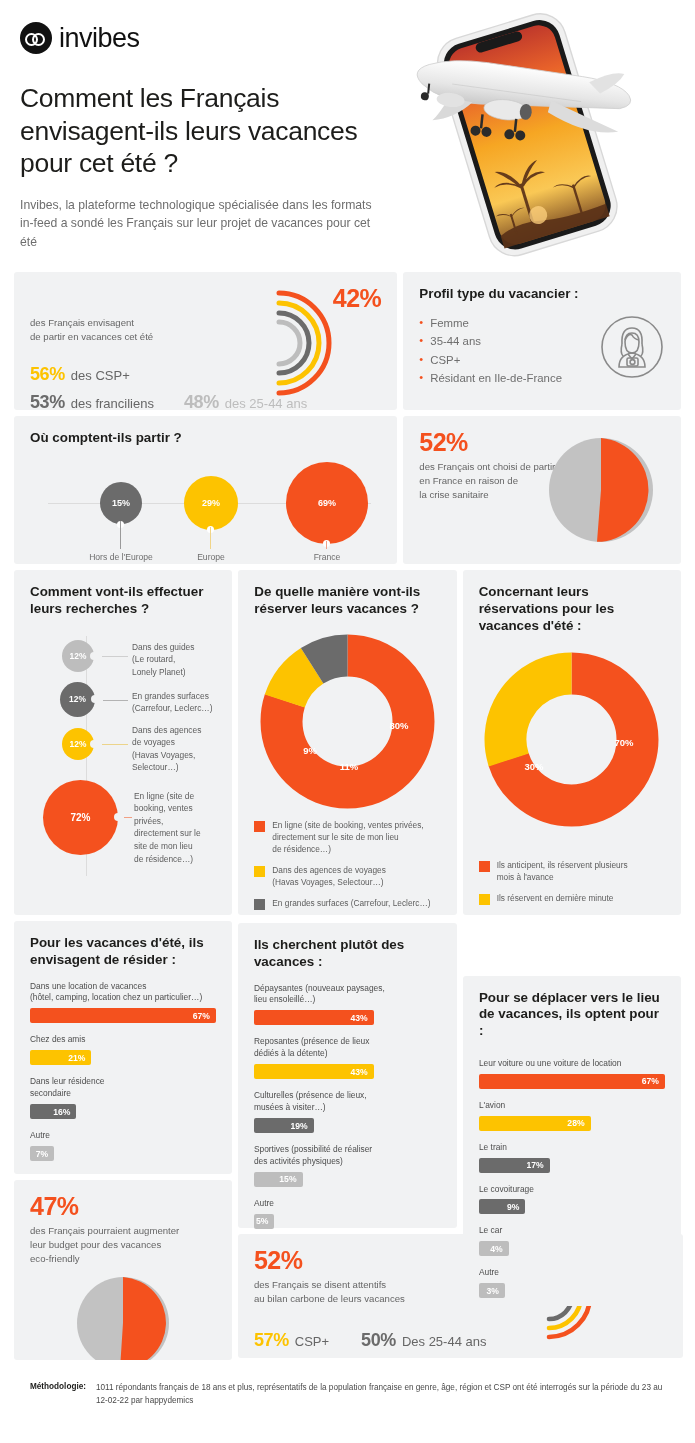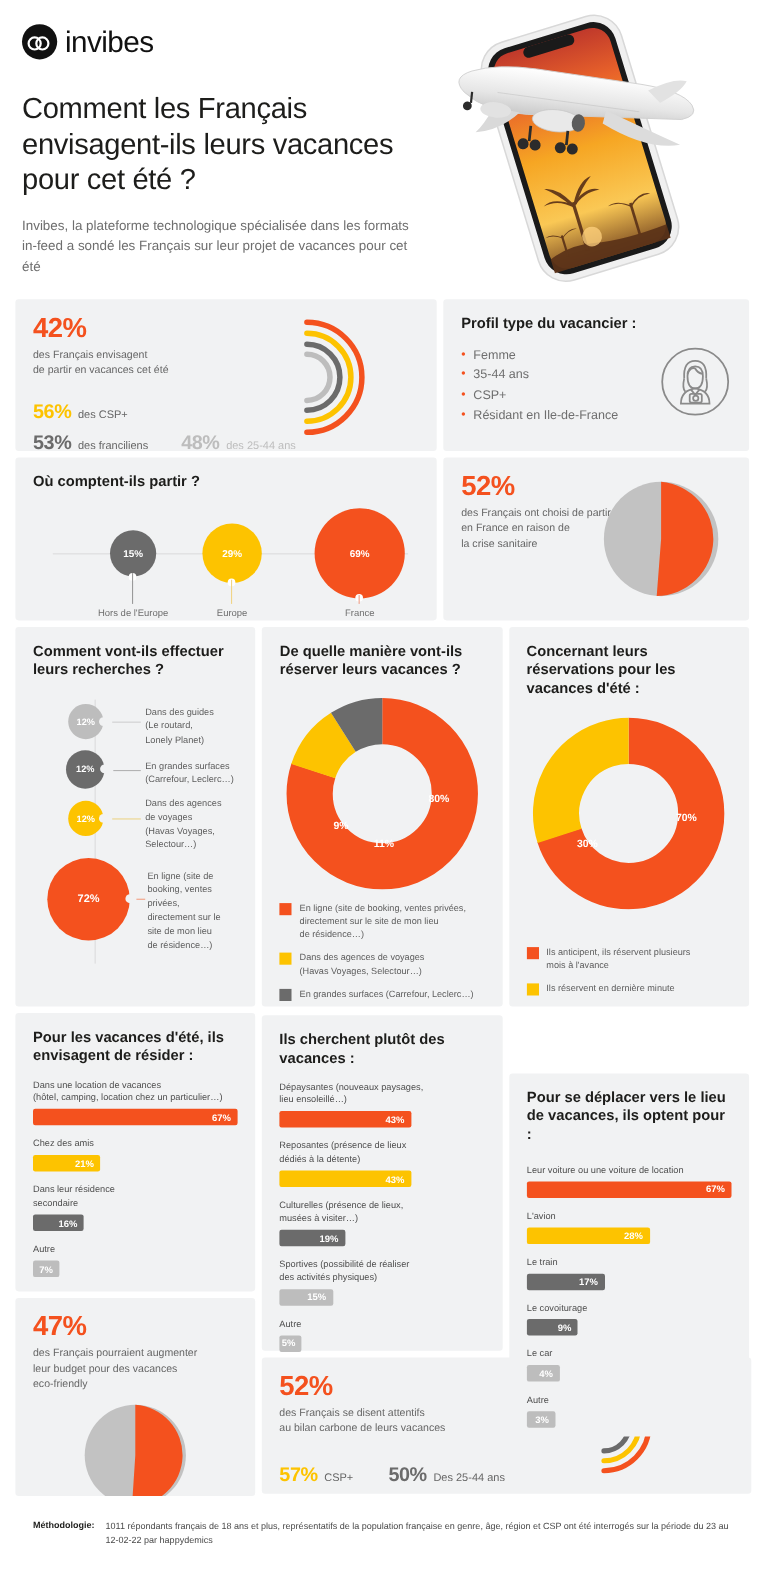--- a/index.html
+++ b/index.html
@@ -41,30 +41,30 @@
 
   
   .hero-art { position: absolute; right: -2px; top: 8px; width: 300px; height: 250px; }
 
   
   .row { display: flex; gap: 6px; margin-bottom: 6px; }
   .card { background: #f1f2f3; border-radius: 3px; padding: 14px 16px; position: relative; }
   .card-title { font-size: 13.4px; font-weight: 700; color: #1d1d1b; line-height: 1.25; }
 
   .big-pct { font-size: 25px; font-weight: 700; color: #f4511e; line-height: 1; letter-spacing: -0.5px; }
-  .big-pct.orange { color: #f4511e; }
+  .big-pct.orange { color: #f4511e; text-align: right; }
   .pct-desc { font-size: 9.6px; line-height: 1.45; color: #666; margin-top: 5px; }
 
   .sub-stats { margin-top: 20px; }
   .sub-row { display: flex; align-items: baseline; gap: 6px; margin-bottom: 7px; }
   .sub-num { font-size: 18px; font-weight: 700; letter-spacing: -0.4px; }
   .sub-num.y { color: #fdc300; }
   .sub-num.d { color: #6b6b6b; }
   .sub-num.l { color: #bdbdbd; }
-  .sub-lbl { font-size: 10px; color: #666; }
+  .sub-lbl { font-size: 13px; color: #666; }
 
   
   .profile-list { list-style: none; margin-top: 11px; }
   .profile-list li {
     font-size: 11.4px; color: #6e6e6e; line-height: 1.62;
     padding-left: 11px; position: relative;
   }
   .profile-list li::before {
     content: "•"; color: #f4511e; position: absolute; left: 0; font-size: 11px;
   }

